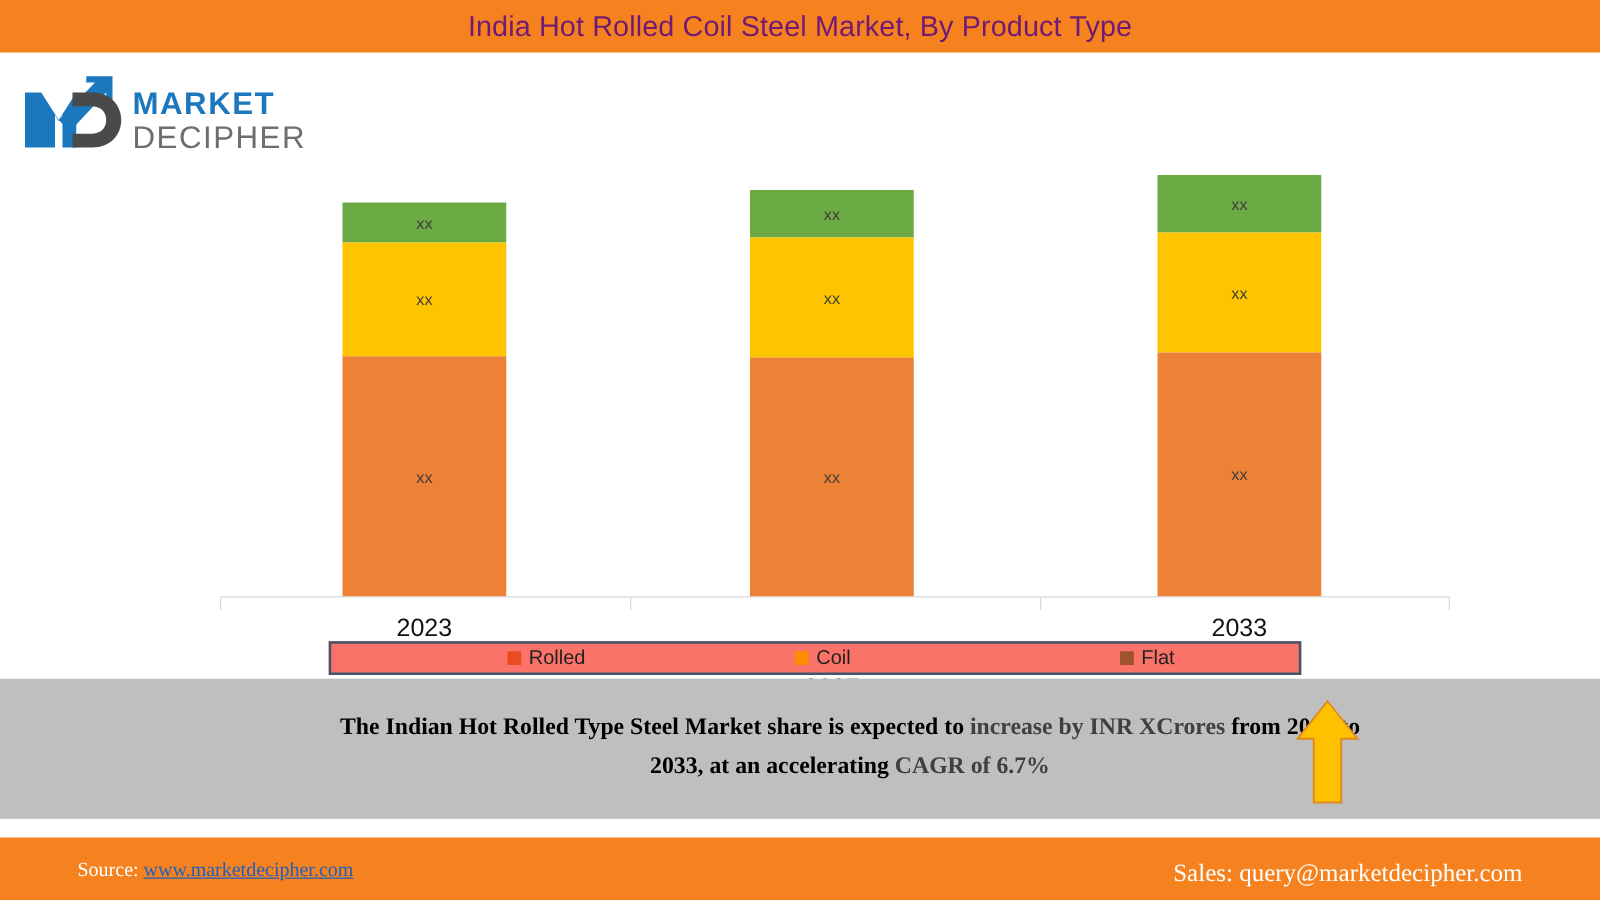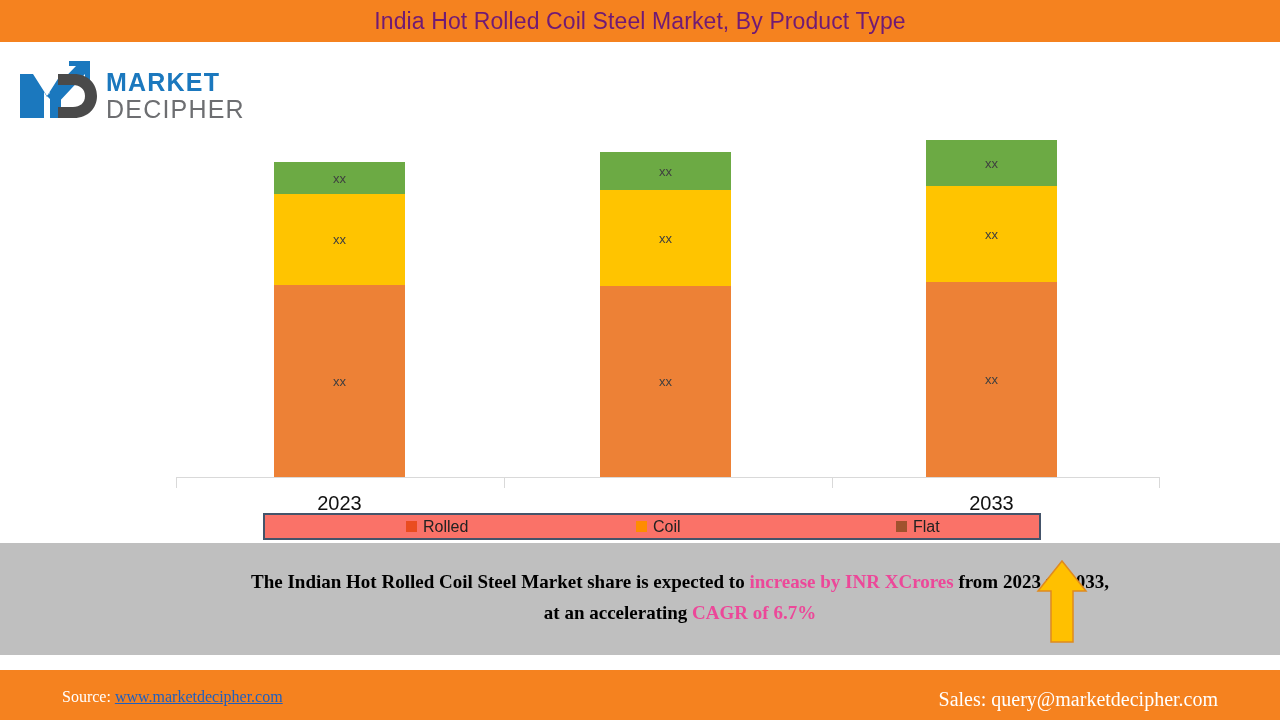--- a/index.html
+++ b/index.html
@@ -62,21 +62,21 @@
   .band {
     position:absolute; left:0; top:543px; width:1280px; height:112px;
     background:#BFBFBF;
   }
   .band-text {
     position:absolute; left:250px; top:566px; width:860px;
     text-align:center; line-height:31px;
     font-size:19px; font-weight:bold; color:#000;
     font-family:"Liberation Serif", serif;
   }
-  .hl { color:#ec4899; }
+  .hl { color:#404040; }
   .arrow { position:absolute; left:1036px; top:559px; width:52px; height:85px; }
 
   
   .footer {
     position:absolute; left:0; top:670px; width:1280px; height:50px;
     background:#F5821F;
   }
   .footer-left {
     position:absolute; left:62px; top:688px;
     font-size:16px; color:#ffffff; font-family:"Liberation Serif", serif;
@@ -166,21 +166,21 @@
       <span class="legend-text">Coil</span>
     </div>
     <div class="legend-item li-flat">
       <span class="legend-swatch" style="background:#A0522D;"></span>
       <span class="legend-text">Flat</span>
     </div>
   </div>
 
   <div class="band"></div>
   <div class="band-text">
-    <span>The Indian Hot Rolled Coil Steel Market share is expected to </span><span class="hl">increase by INR X</span><span class="hl">Crores</span><span> from 2023 to 2033, at an accelerating </span><span class="hl">CAGR of 6.7%</span>
+    <span>The Indian Hot Rolled Type Steel Market share is expected to </span><span class="hl">increase by INR X</span><span class="hl">Crores</span><span> from 2023 to 2033, at an accelerating </span><span class="hl">CAGR of 6.7%</span>
   </div>
 
   <div class="arrow">
     <svg width="52" height="85" viewBox="0 0 52 85" xmlns="http://www.w3.org/2000/svg">
       <polygon points="26,2 50,32 37,32 37,83 15,83 15,32 2,32" fill="#FFC000" stroke="#E08A1E" stroke-width="1.5"></polygon>
     </svg>
   </div>
 
   <div class="footer"></div>
   <div class="footer-left">

